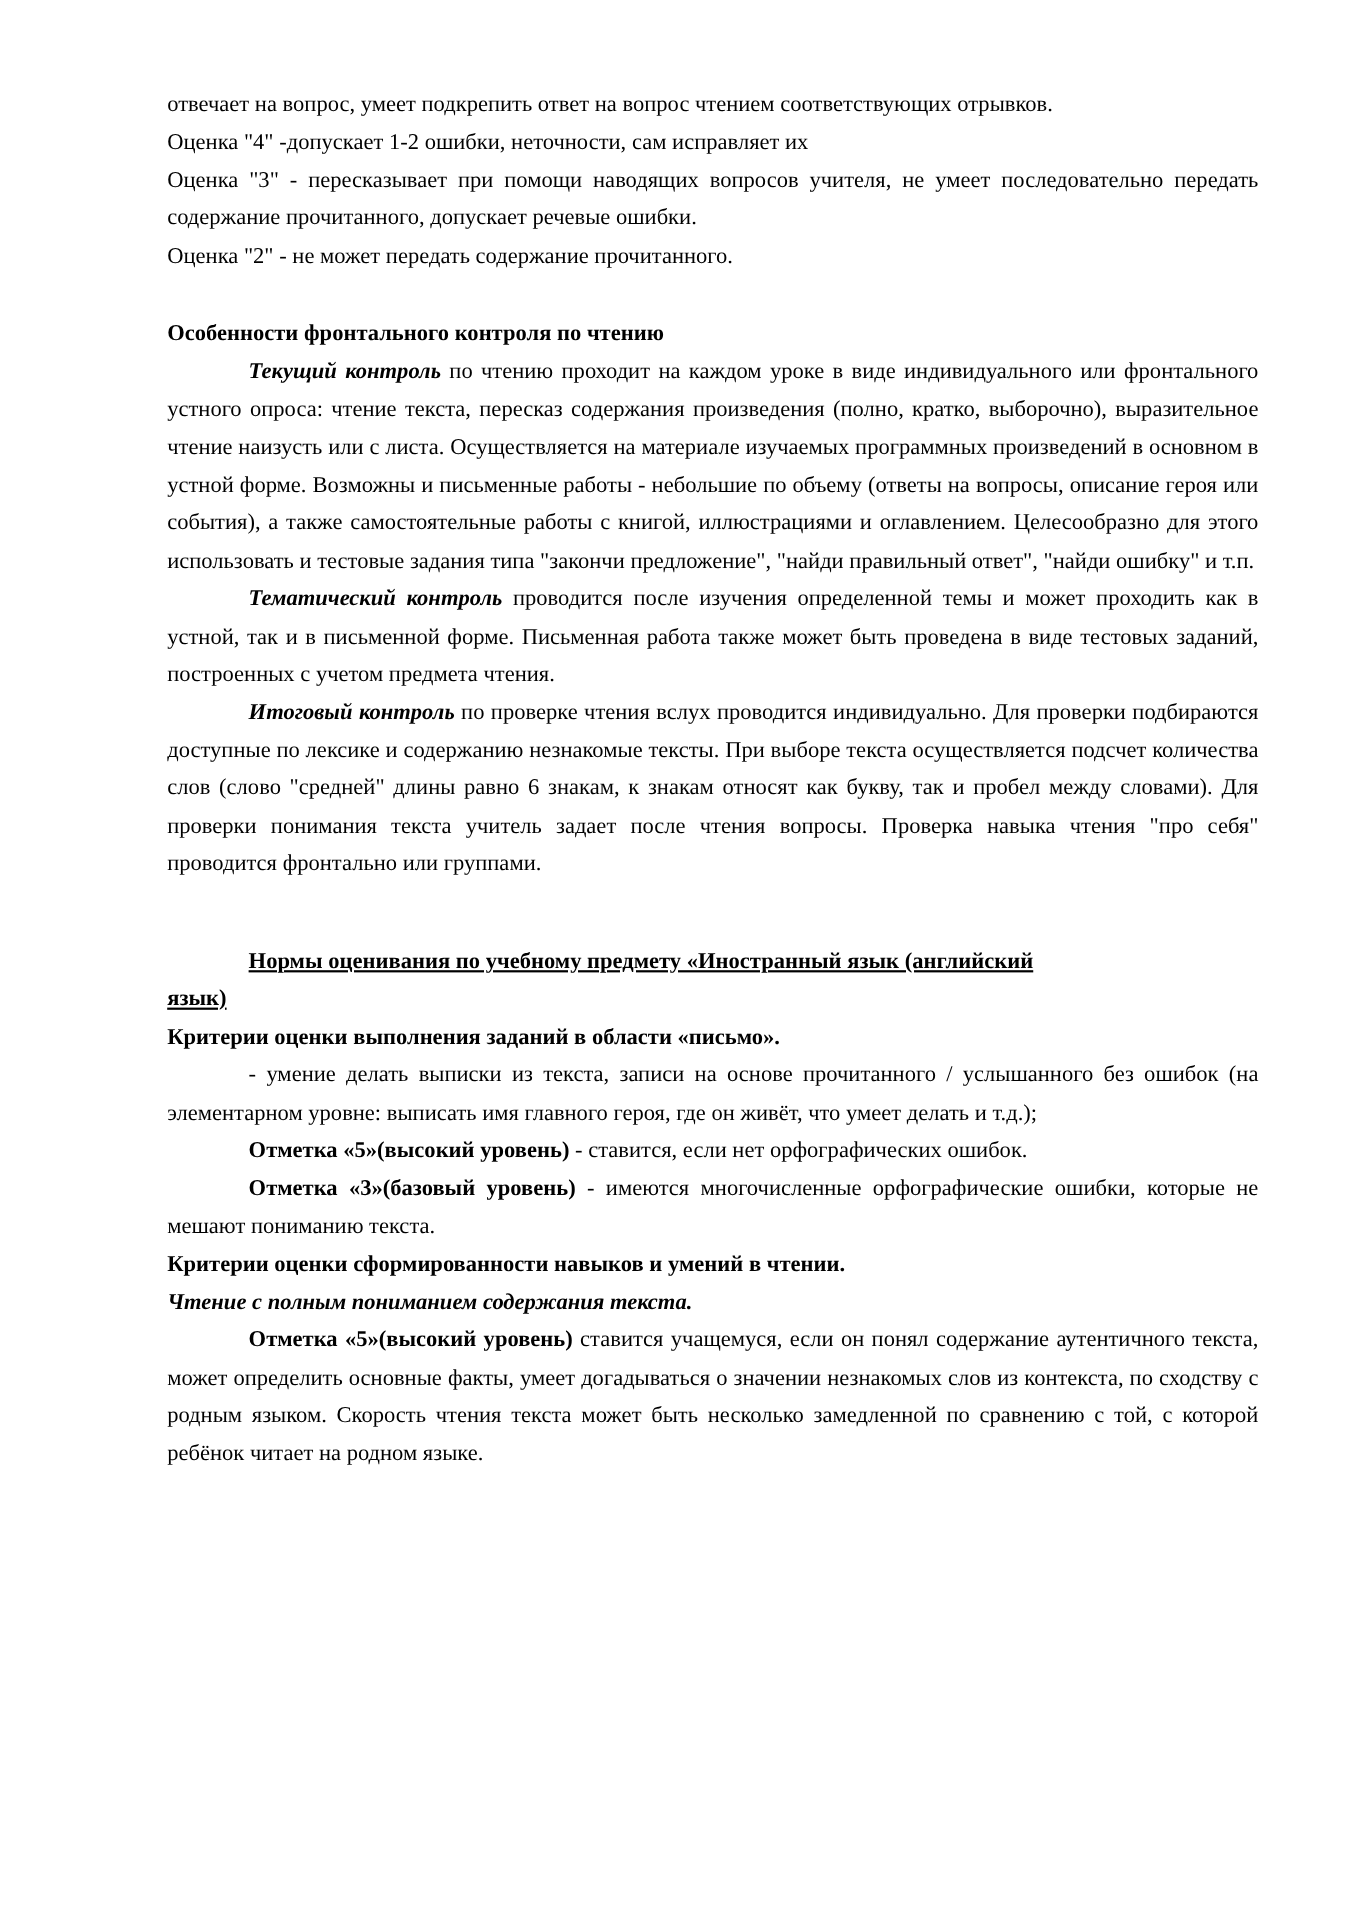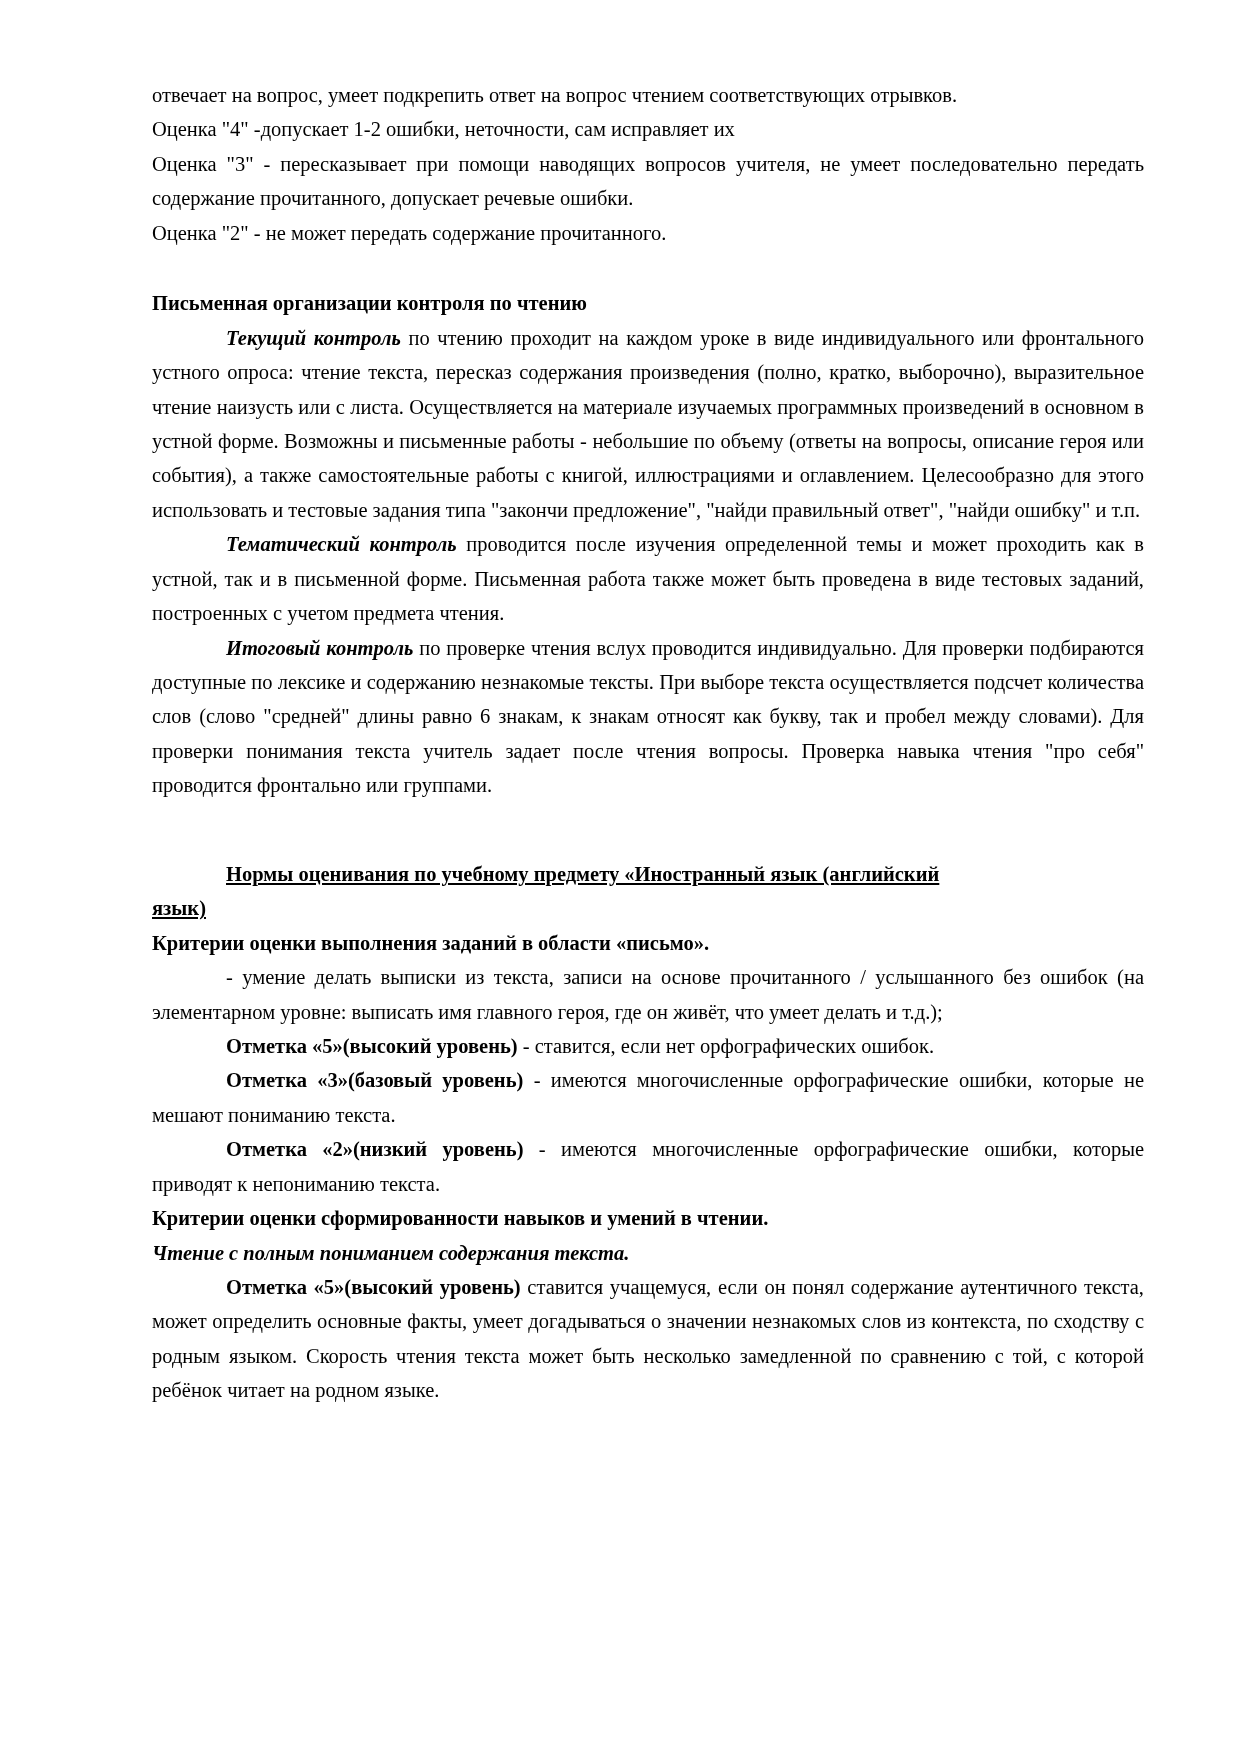--- a/index.html
+++ b/index.html
@@ -88,21 +88,21 @@
     <p class="noindent">отвечает на вопрос, умеет подкрепить ответ на вопрос чтением соответствующих отрывков.</p>
 
     <p class="noindent">Оценка "4" -допускает 1-2 ошибки, неточности, сам исправляет их</p>
 
     <p class="noindent">Оценка "3" - пересказывает при помощи наводящих вопросов учителя, не умеет последовательно передать содержание прочитанного, допускает речевые ошибки.</p>
 
     <p class="noindent last-line-left">Оценка "2" - не может передать содержание прочитанного.</p>
 
     <div class="gap-lg"></div>
 
-    <p class="head-bold">Письменная организации контроля по чтению</p>
+    <p class="head-bold">Особенности фронтального контроля по чтению</p>
 
     <p class="indent">
       <span class="bi">Текущий контроль</span><span> по чтению проходит на каждом уроке в виде индивидуального или фронтального устного опроса: чтение текста, пересказ содержания произведения (полно, кратко, выборочно), выразительное чтение наизусть или с листа. Осуществляется на материале изучаемых программных произведений в основном в устной форме. Возможны и письменные работы - небольшие по объему (ответы на вопросы, описание героя или события), а также самостоятельные работы с книгой, иллюстрациями и оглавлением. Целесообразно для этого использовать и тестовые задания типа "закончи предложение", "найди правильный ответ", "найди ошибку" и т.п.</span>
     </p>
 
     <p class="indent">
       <span class="bi">Тематический контроль</span><span> проводится после изучения определенной темы и может проходить как в устной, так и в письменной форме. Письменная работа также может быть проведена в виде тестовых заданий, построенных с учетом предмета чтения.</span>
     </p>
 
     <p class="indent">
@@ -123,23 +123,20 @@
 
     <p class="indent">
       <span class="b">Отметка «5»(высокий уровень)</span><span> - ставится, если нет орфографических ошибок.</span>
     </p>
 
 
     <p class="indent">
       <span class="b">Отметка «3»(базовый уровень)</span><span> - имеются многочисленные орфографические ошибки, которые не мешают пониманию текста.</span>
     </p>
 
-    <p class="indent">
-      <span class="b">Отметка «2»(низкий уровень)</span><span> - имеются многочисленные орфографические ошибки, которые приводят к  непониманию текста.</span>
-    </p>
 
     <p class="head-bold">Критерии оценки сформированности навыков и умений в чтении.</p>
 
     <p class="head-center">Чтение с полным пониманием содержания текста.</p>
 
     <p class="indent">
       <span class="b">Отметка «5»(высокий уровень)</span><span> ставится учащемуся, если он понял содержание аутентичного текста, может определить основные факты, умеет догадываться о значении незнакомых слов из контекста, по сходству с родным языком. Скорость чтения текста может быть несколько замедленной по сравнению с той, с которой ребёнок читает на родном языке.</span>
     </p>
 
   </div>

